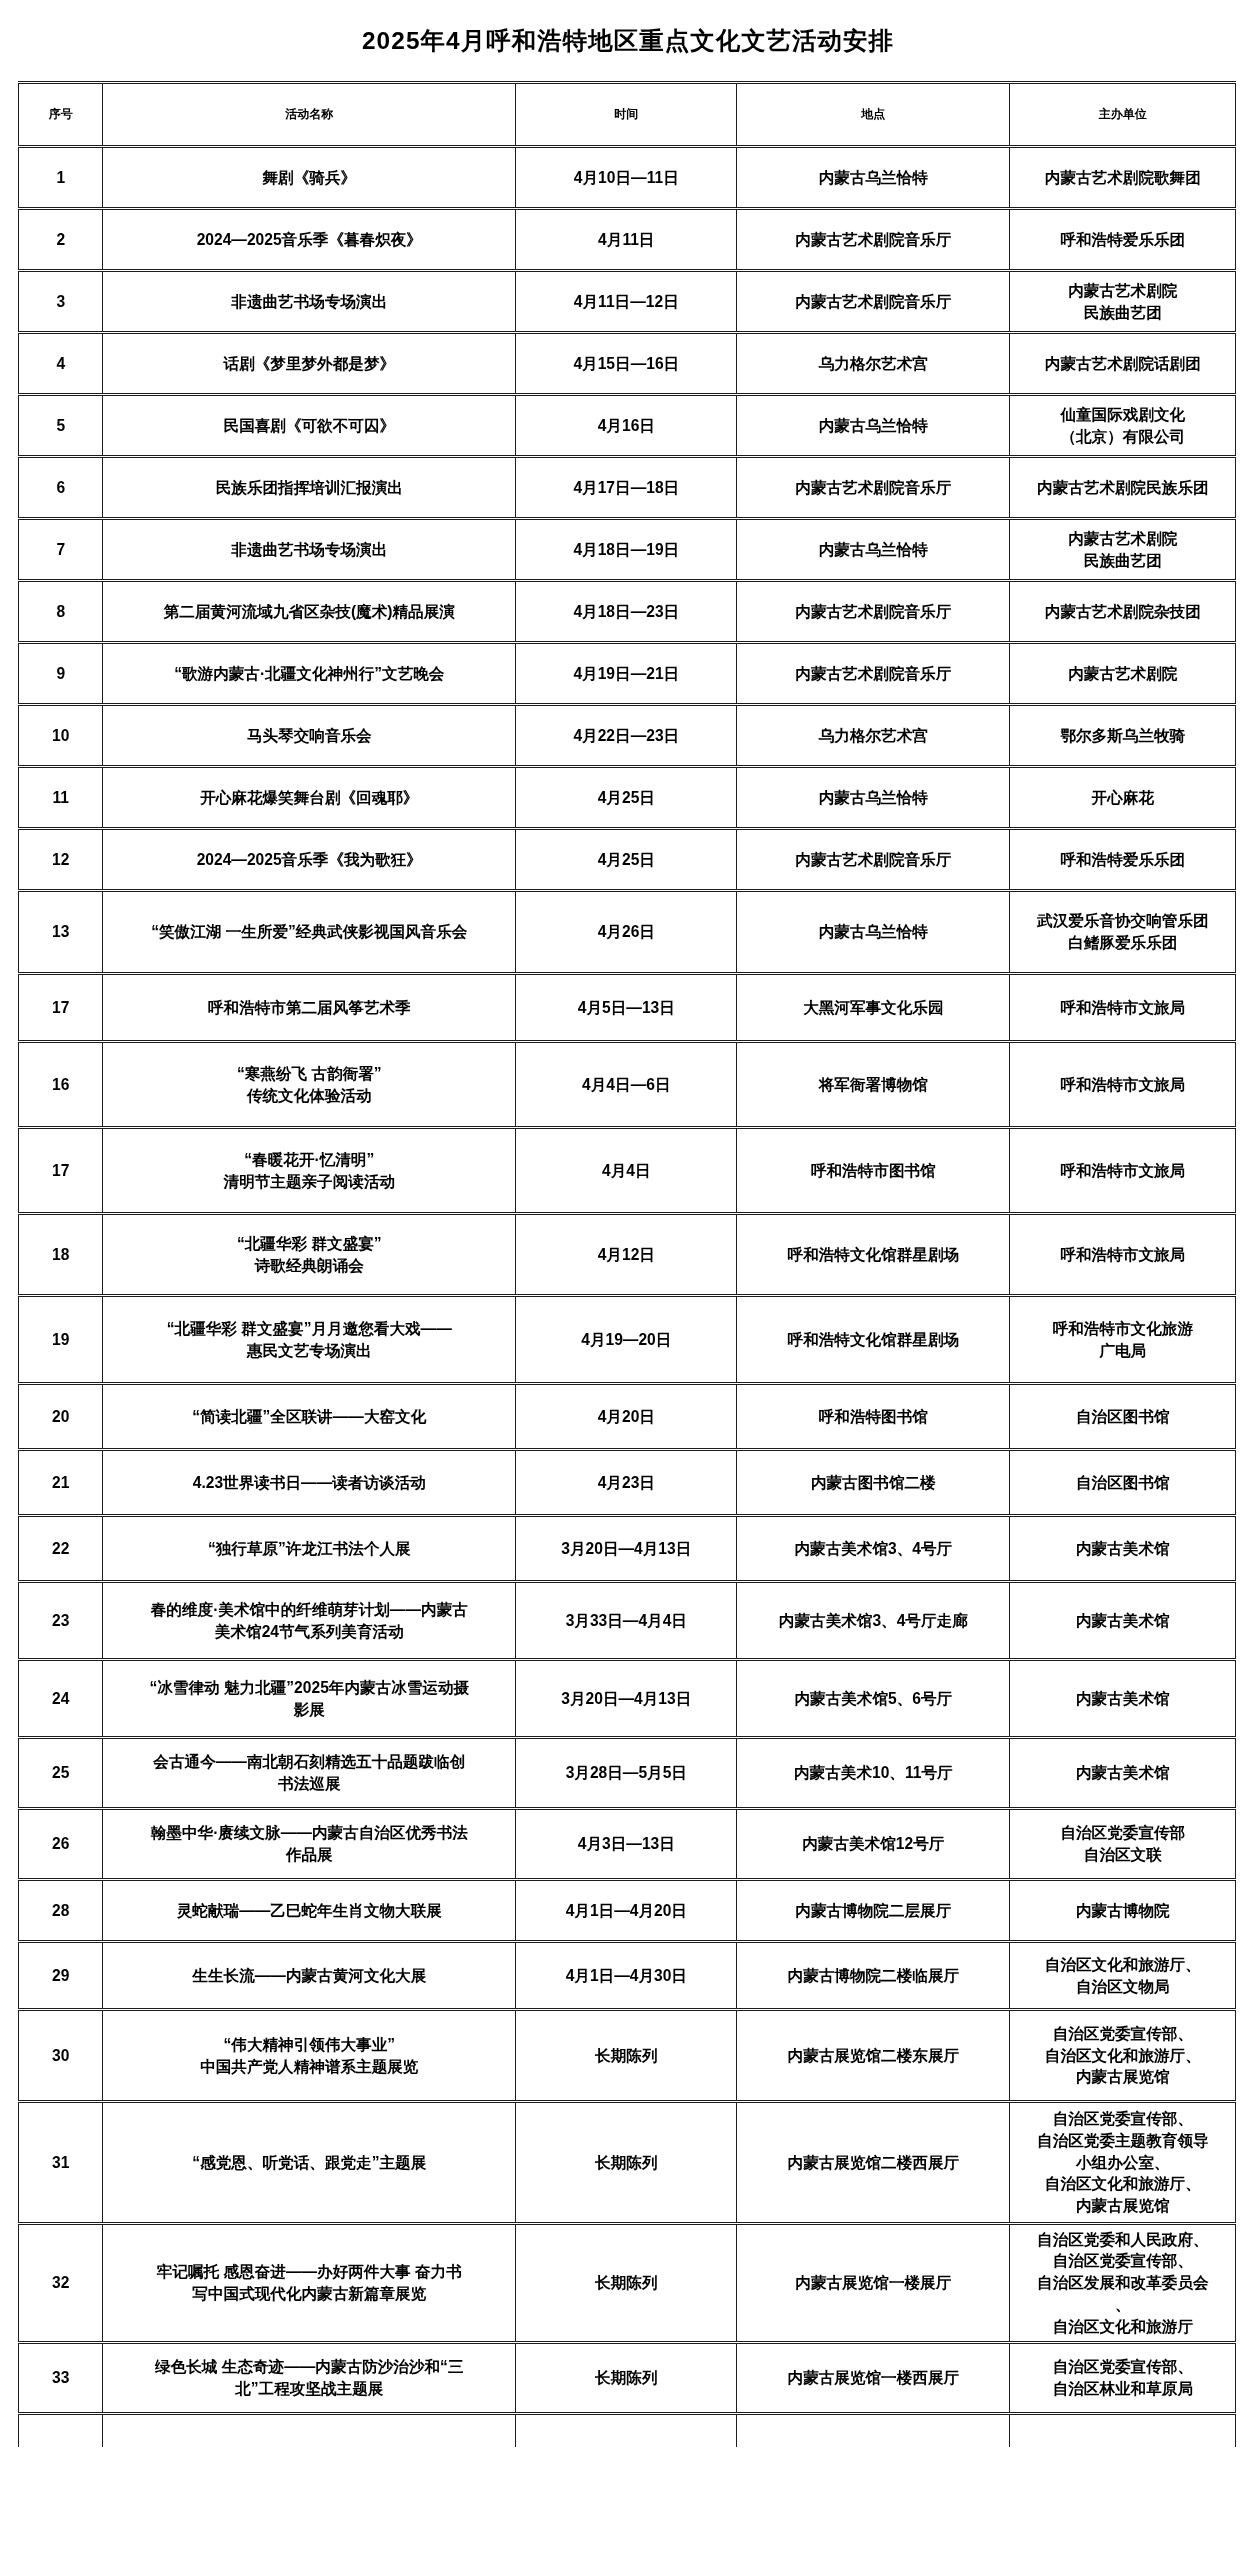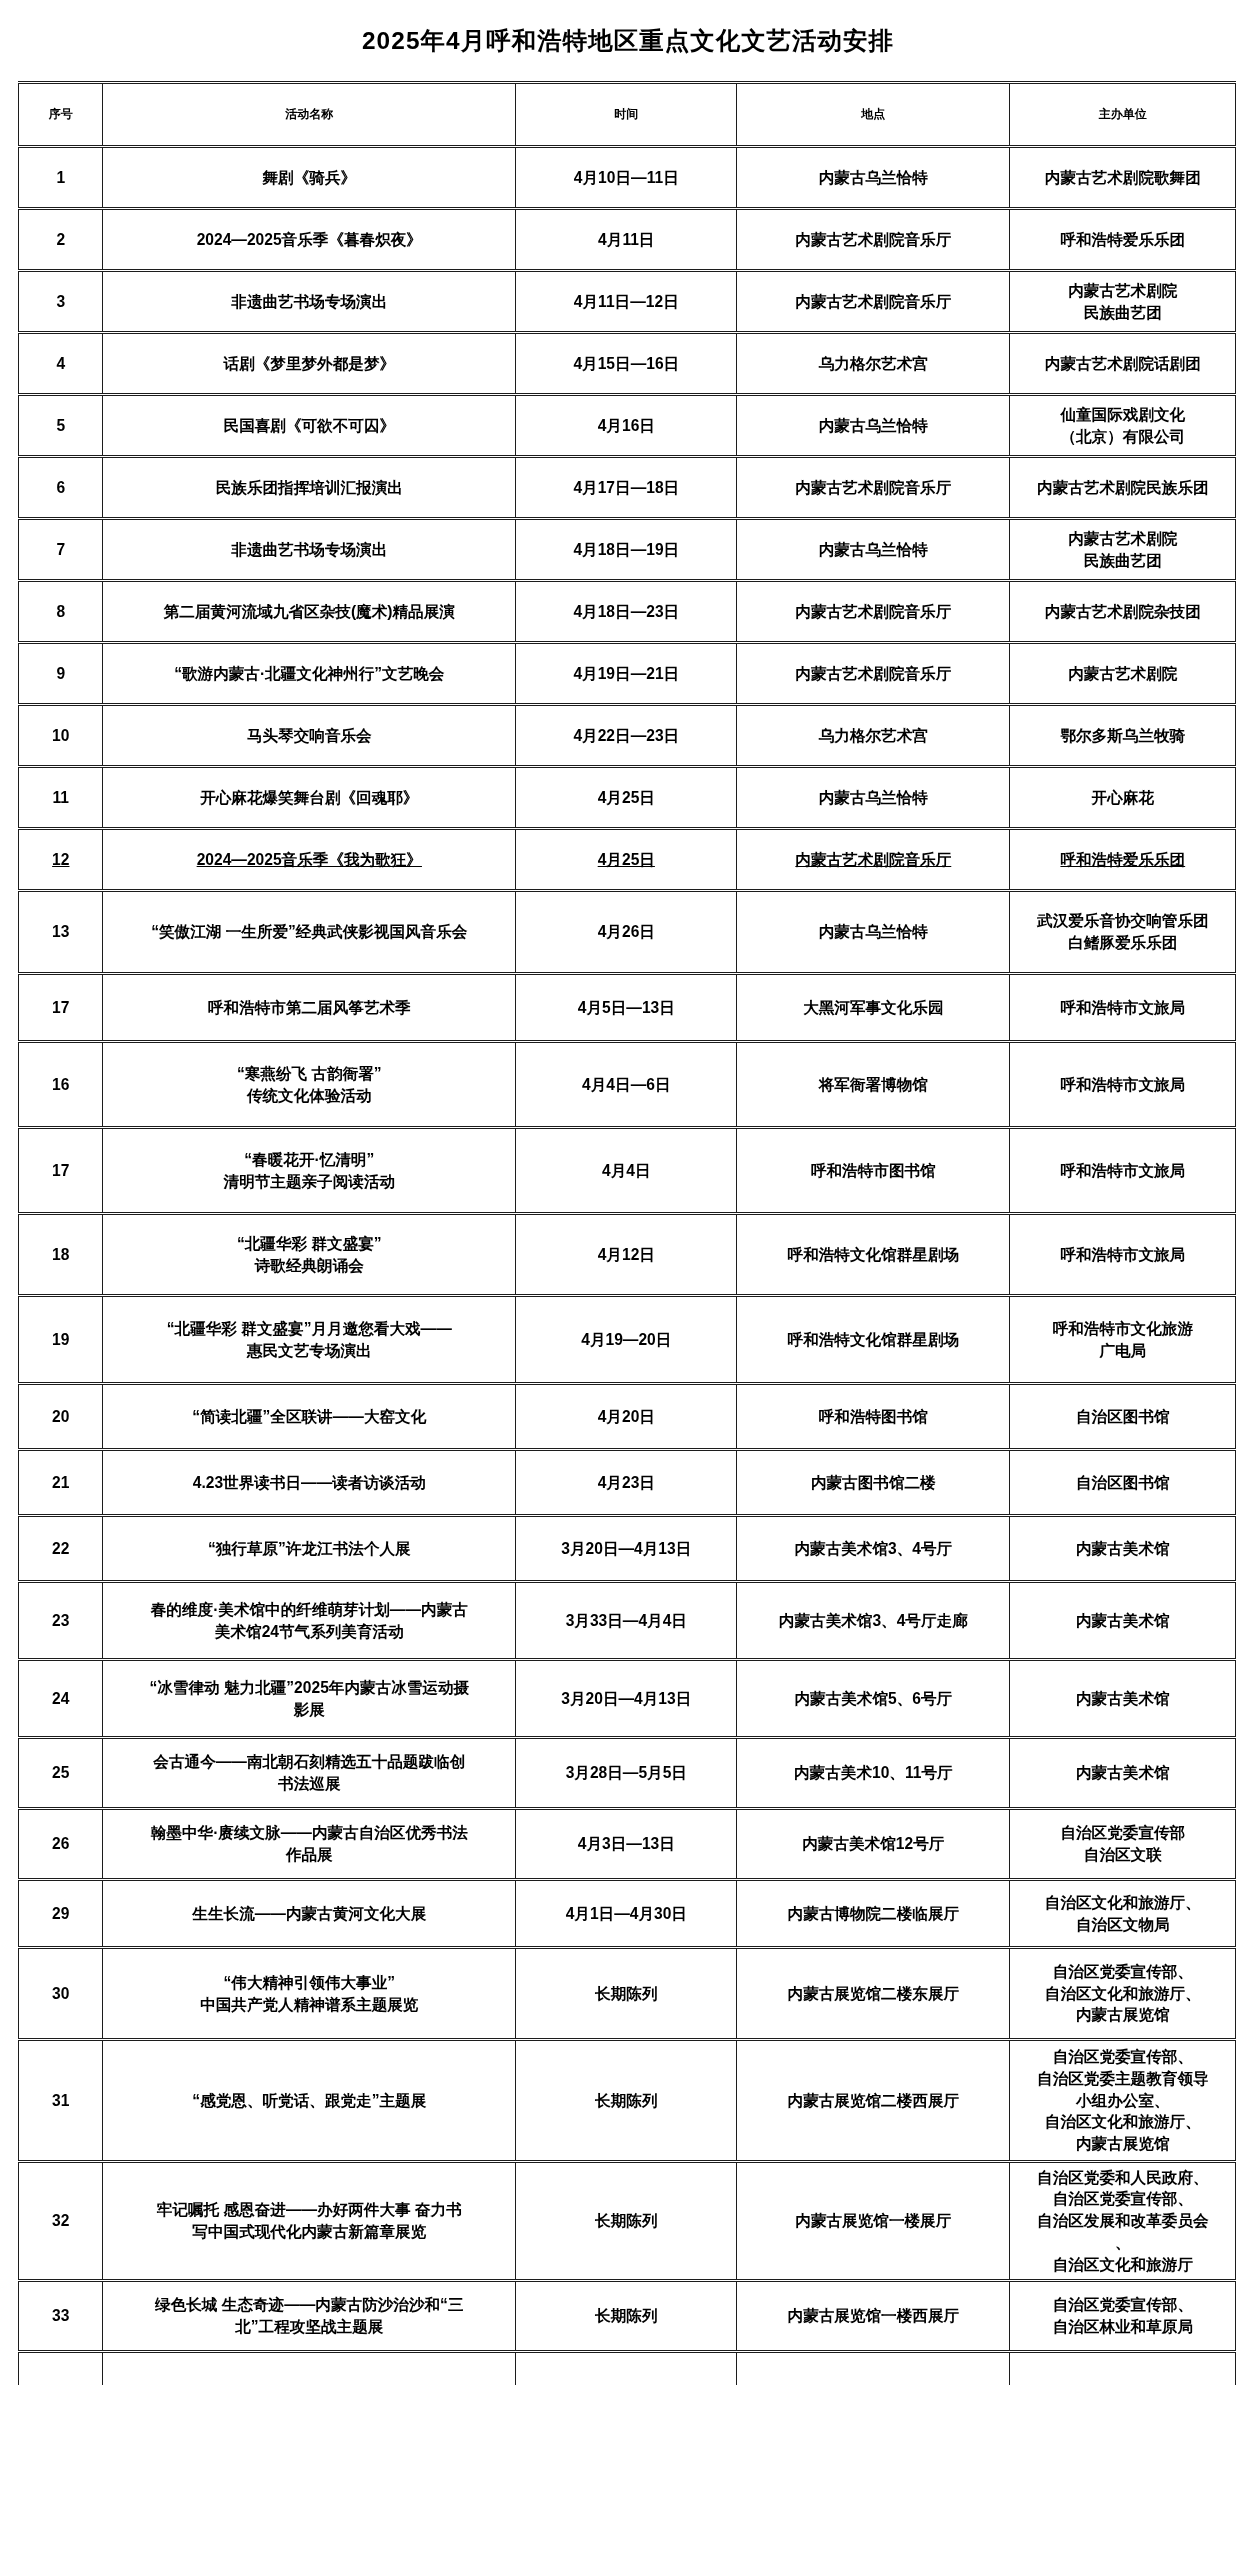--- a/index.html
+++ b/index.html
@@ -143,21 +143,21 @@
     <td class="c-place">乌力格尔艺术宫</td>
     <td class="c-org">鄂尔多斯乌兰牧骑</td>
   </tr>
       <tr style="height: 62px;">
     <td class="c-no">11</td>
     <td class="c-name">开心麻花爆笑舞台剧《回魂耶》</td>
     <td class="c-time">4月25日</td>
     <td class="c-place">内蒙古乌兰恰特</td>
     <td class="c-org">开心麻花</td>
   </tr>
-      <tr style="height: 62px; text-decoration: underline;">
+      <tr style="height: 62px;">
     <td class="c-no">12</td>
     <td class="c-name">2024—2025音乐季《我为歌狂》</td>
     <td class="c-time">4月25日</td>
     <td class="c-place">内蒙古艺术剧院音乐厅</td>
     <td class="c-org">呼和浩特爱乐乐团</td>
   </tr>
       <tr style="height: 83px;">
     <td class="c-no">13</td>
     <td class="c-name">“笑傲江湖 一生所爱”经典武侠影视国风音乐会</td>
     <td class="c-time">4月26日</td>
@@ -251,20 +251,27 @@
     <td class="c-org">内蒙古美术馆</td>
   </tr>
       <tr style="height: 71px;">
     <td class="c-no">26</td>
     <td class="c-name">翰墨中华·赓续文脉——内蒙古自治区优秀书法
 作品展</td>
     <td class="c-time">4月3日—13日</td>
     <td class="c-place">内蒙古美术馆12号厅</td>
     <td class="c-org">自治区党委宣传部
 自治区文联</td>
+  </tr>
+      <tr style="height: 62px;">
+    <td class="c-no">28</td>
+    <td class="c-name">灵蛇献瑞——乙巳蛇年生肖文物大联展</td>
+    <td class="c-time">4月1日—4月20日</td>
+    <td class="c-place">内蒙古博物院二层展厅</td>
+    <td class="c-org">内蒙古博物院</td>
   </tr>
       <tr style="height: 68px;">
     <td class="c-no">29</td>
     <td class="c-name">生生长流——内蒙古黄河文化大展</td>
     <td class="c-time">4月1日—4月30日</td>
     <td class="c-place">内蒙古博物院二楼临展厅</td>
     <td class="c-org">自治区文化和旅游厅、
 自治区文物局</td>
   </tr>
       <tr style="height: 92px;">

